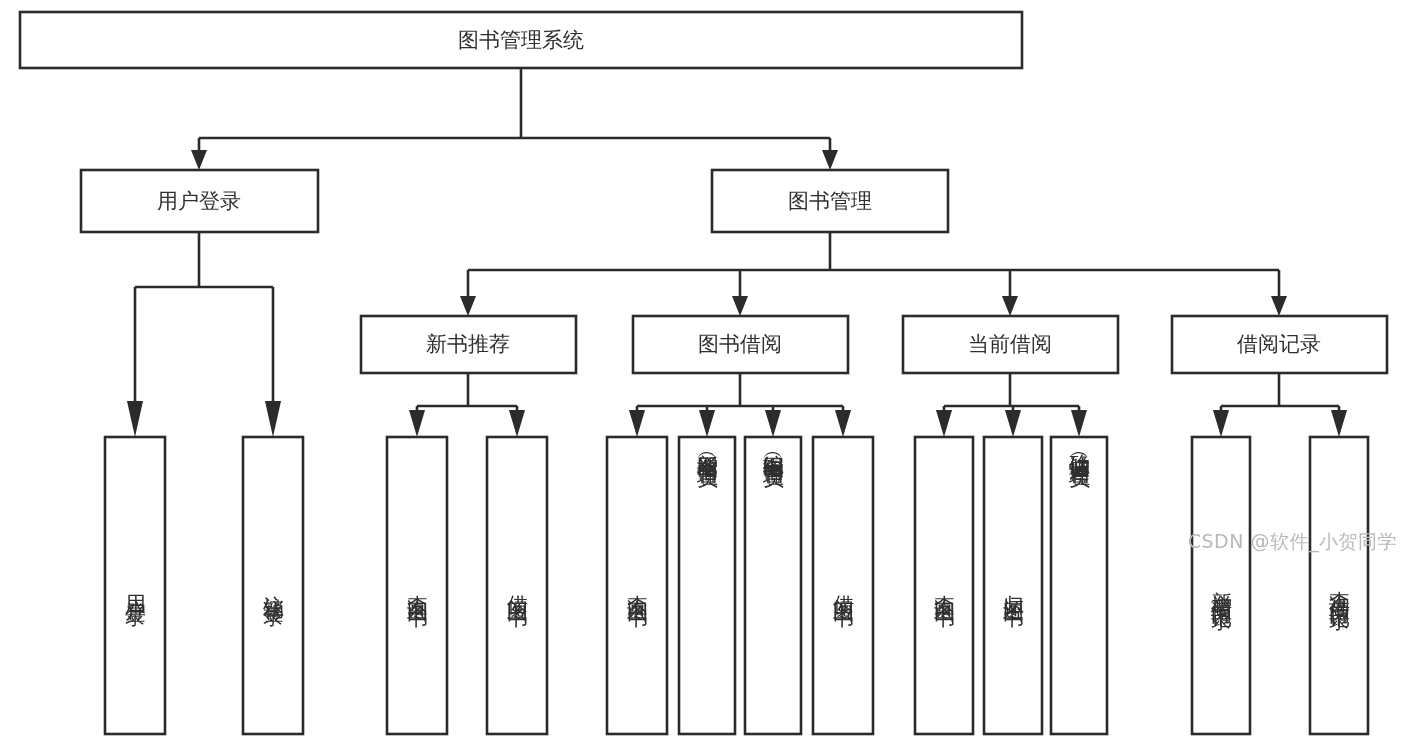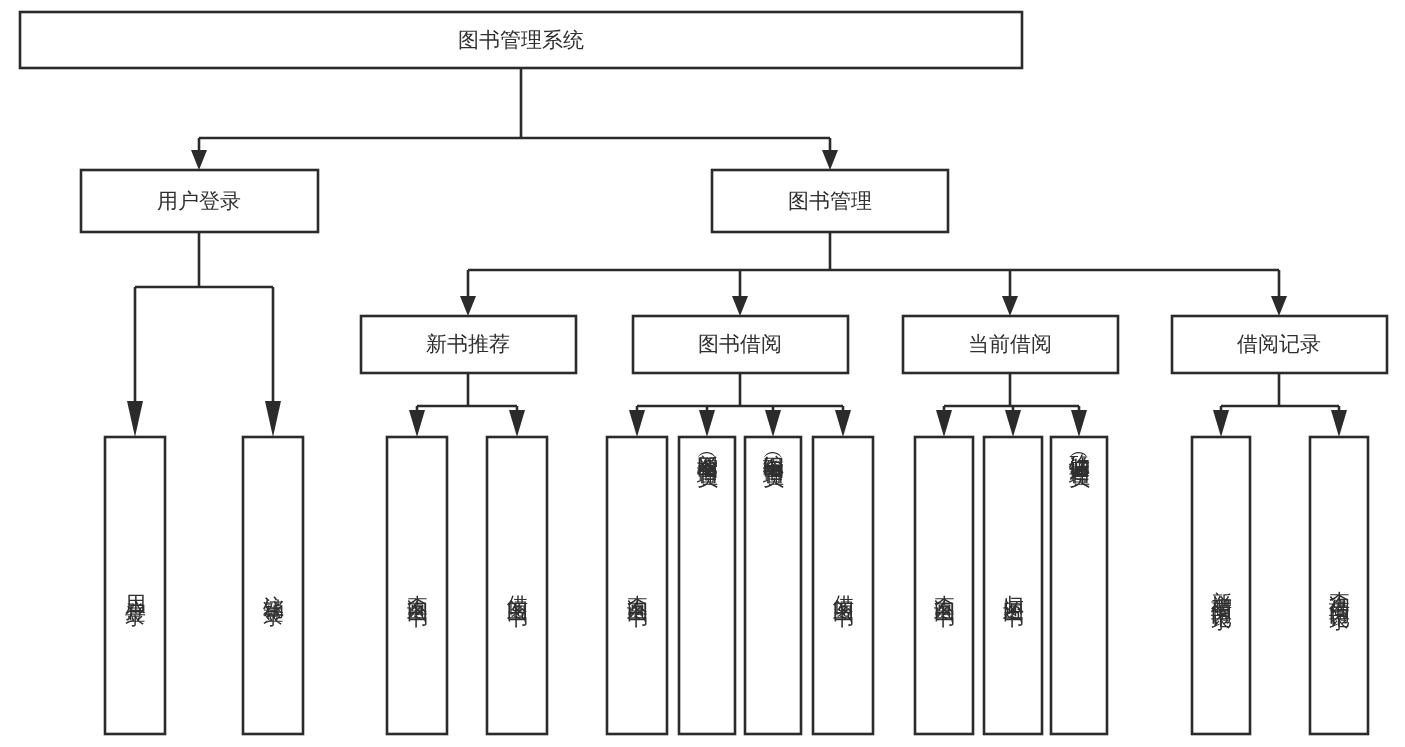--- a/index.html
+++ b/index.html
@@ -239,14 +239,15 @@
   <div class="v-label-wrap" style="left:1051px; top:437px; width:56px; height:297px; align-items:flex-start;">
     <span class="v-label" style="letter-spacing:2px;">确认归还（管理员）</span>
   </div>
   <div class="v-label-wrap" style="left:1192px; top:437px; width:58px; height:297px;">
     <span class="v-label">新增借阅记录</span>
   </div>
   <div class="v-label-wrap" style="left:1310px; top:437px; width:58px; height:297px;">
     <span class="v-label">查询借阅记录</span>
   </div>
 
+  <div id="watermark">CSDN @软件_小贺同学</div>
 
 </div>
 
 </body></html>

